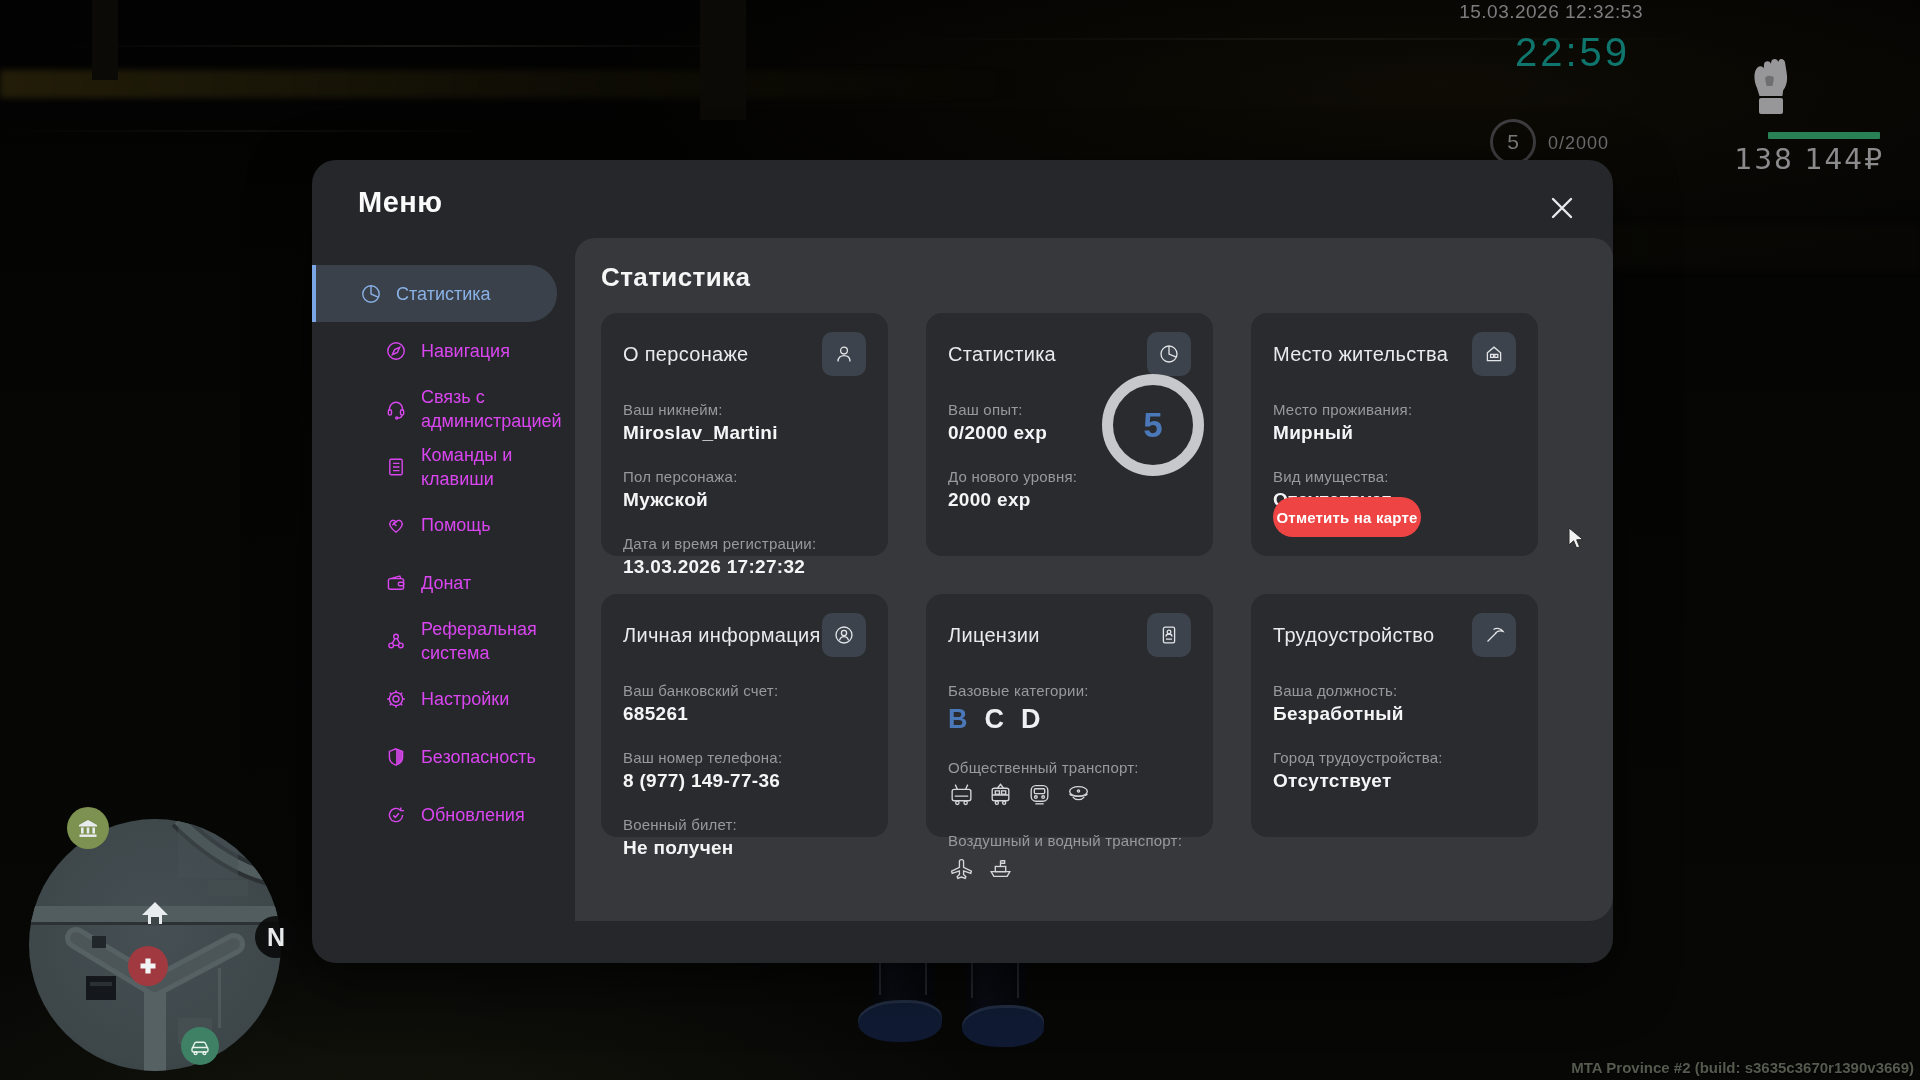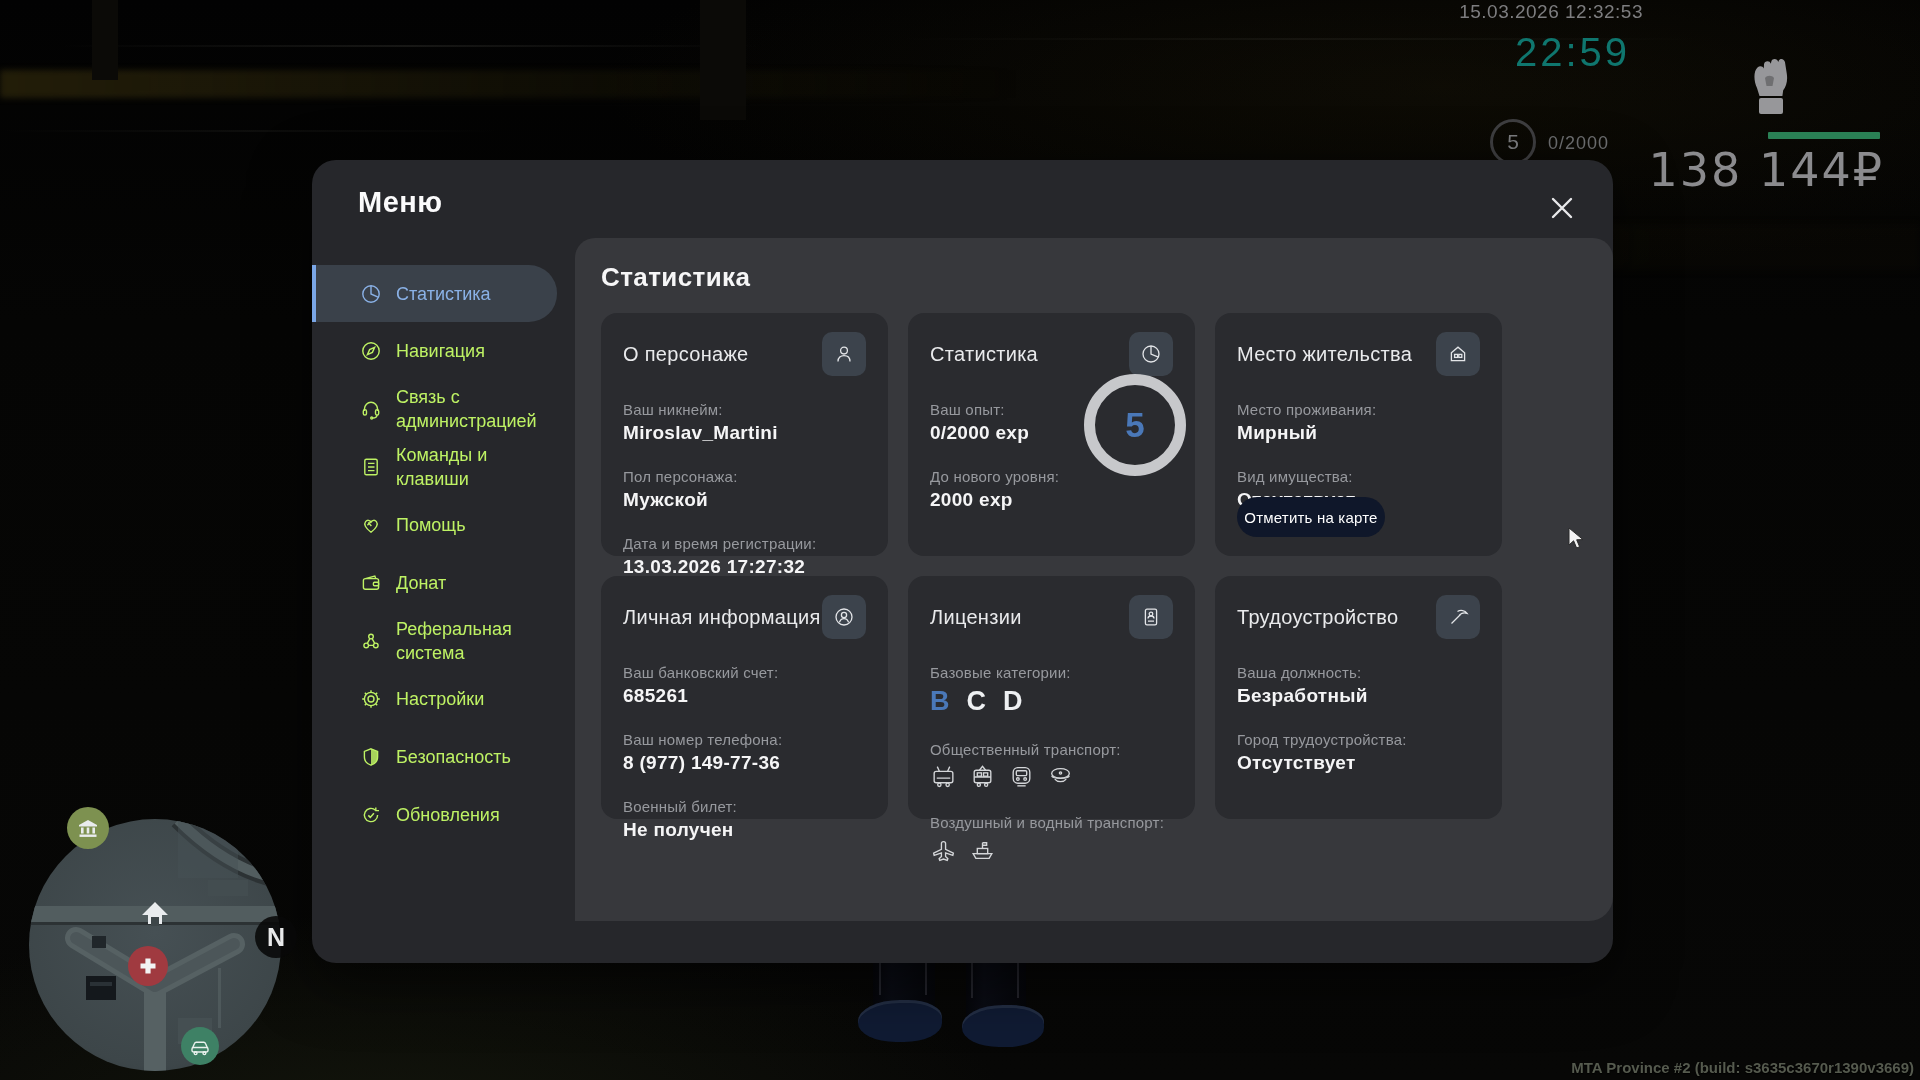--- a/index.html
+++ b/index.html
@@ -22,49 +22,49 @@
   .sneaker{position:absolute;background:#101b33;border-radius:50% 40% 45% 45%;box-shadow:0 3px 0 rgba(210,215,225,.10) inset}
 
   
   .hud-date{position:absolute;top:1px;right:277px;font-size:19px;letter-spacing:.5px;color:#7d7d7f}
   .hud-clock{position:absolute;top:30px;right:290px;font-size:40px;font-weight:300;letter-spacing:3px;color:#0f766e}
   .hud-lvl{position:absolute;left:1490px;top:119px;width:46px;height:46px;border:3px solid #3e3e40;border-radius:50%;
     display:flex;align-items:center;justify-content:center;font-size:21px;color:#7d7e80}
   .hud-exp{position:absolute;left:1548px;top:133px;font-size:18px;letter-spacing:1px;color:#6e6f71}
   .hud-fist{position:absolute;left:1750px;top:52px;width:40px;height:62px;color:#97979a}
   .hud-expbar{position:absolute;left:1768px;top:132px;width:112px;height:7px;background:#2a8055;border-radius:1px}
-  .hud-money{position:absolute;top:143px;right:36px;font-size:46px;letter-spacing:2px;color:#8b8b8e;font-family:"DejaVu Sans","Liberation Sans",sans-serif}
+  .hud-money{position:absolute;top:143px;right:36px;font-size:28px;letter-spacing:2px;color:#8b8b8e;font-family:"DejaVu Sans","Liberation Sans",sans-serif}
 
   
   .menu{position:absolute;left:312px;top:160px;width:1301px;height:803px;background:#26272b;border-radius:24px;box-shadow:0 18px 60px rgba(0,0,0,.55)}
   .menu-title{position:absolute;left:46px;top:26px;font-size:29px;font-weight:bold;color:#fbfbfc;letter-spacing:.5px}
   .close-btn{position:absolute;left:1235px;top:33px;width:30px;height:30px;color:#e9e9eb;cursor:pointer}
 
   
   .sidebar{position:absolute;left:0;top:105px;width:263px}
-  .side-item{height:58px;display:flex;align-items:center;padding-left:48px;gap:14px;color:#bef264;font-size:18px;cursor:pointer}
+  .side-item{height:58px;display:flex;align-items:center;padding-left:73px;gap:14px;color:#d946ef;font-size:18px;cursor:pointer}
   .side-item .lbl{line-height:24px;max-width:152px}
   .side-item.active{height:57px;width:245px;background:#3a414a;border-left:4px solid #7aa6e6;padding-left:44px;
     border-radius:0 28px 28px 0;color:#8ab1e6}
   .side-item svg{flex:0 0 auto}
 
   
   .content{position:absolute;left:263px;top:78px;width:1038px;height:683px;background:#37383c;border-radius:20px 20px 24px 0}
   .content-heading{position:absolute;left:26px;top:24px;font-size:26px;font-weight:bold;color:#f6f6f7;letter-spacing:.4px}
-  .cards{position:absolute;left:26px;top:75px;display:grid;grid-template-columns:repeat(3,287px);grid-auto-rows:243px;gap:20px}
+  .cards{position:absolute;left:26px;top:75px;display:grid;grid-template-columns:repeat(3,287px);grid-auto-rows:243px;gap:38px}
   .card{position:relative;background:#2a2b2f;border-radius:16px;padding:18px 22px}
   .card-head{display:flex;justify-content:space-between;align-items:center;height:46px}
   .card-title{font-size:20px;color:#e9eaec;letter-spacing:.3px}
   .badge{width:44px;height:44px;background:#3c434c;border-radius:10px;display:flex;align-items:center;justify-content:center;color:#e3e5e8}
   .f-label{font-size:15px;color:#97999e;margin-top:24px;letter-spacing:.2px}
   .f-value{font-size:19px;font-weight:bold;color:#f5f5f6;margin-top:4px;letter-spacing:.3px}
   .ring{position:absolute;left:176px;top:61px;width:102px;height:102px;border:11px solid #c7c8cb;border-radius:50%;
     display:flex;align-items:center;justify-content:center;font-size:35px;font-weight:bold;color:#4a78b8}
-  .map-btn{position:absolute;left:22px;bottom:19px;width:148px;height:40px;background:#0f172a;border:none;border-radius:20px;
-    color:#fff;font-size:15px;font-weight:normal;font-family:inherit;letter-spacing:.2px;cursor:pointer}
+  .map-btn{position:absolute;left:22px;bottom:19px;width:148px;height:40px;background:#ef4444;border:none;border-radius:20px;
+    color:#fff;font-size:15px;font-weight:bold;font-family:inherit;letter-spacing:.2px;cursor:pointer}
   .cats{display:flex;gap:17px;margin-top:5px;font-size:27px;font-weight:bold;color:#eef0f2}
   .cats .cat-b{color:#4a78b8}
   .t-row{display:flex;gap:12px;margin-top:5px;color:#d4d6d9}
   .lic .f-label{}
 
   
   .minimap{position:absolute;left:28px;top:818px;width:254px;height:254px}
   .mm-badge{position:absolute;border-radius:50%;display:flex;align-items:center;justify-content:center;color:#e9ecee}
   .mm-n{position:absolute;left:227px;top:98px;width:42px;height:42px;border-radius:50%;background:rgba(8,8,8,.88);
     color:#e8e9ea;font-size:25px;font-weight:bold;display:flex;align-items:center;justify-content:center}

